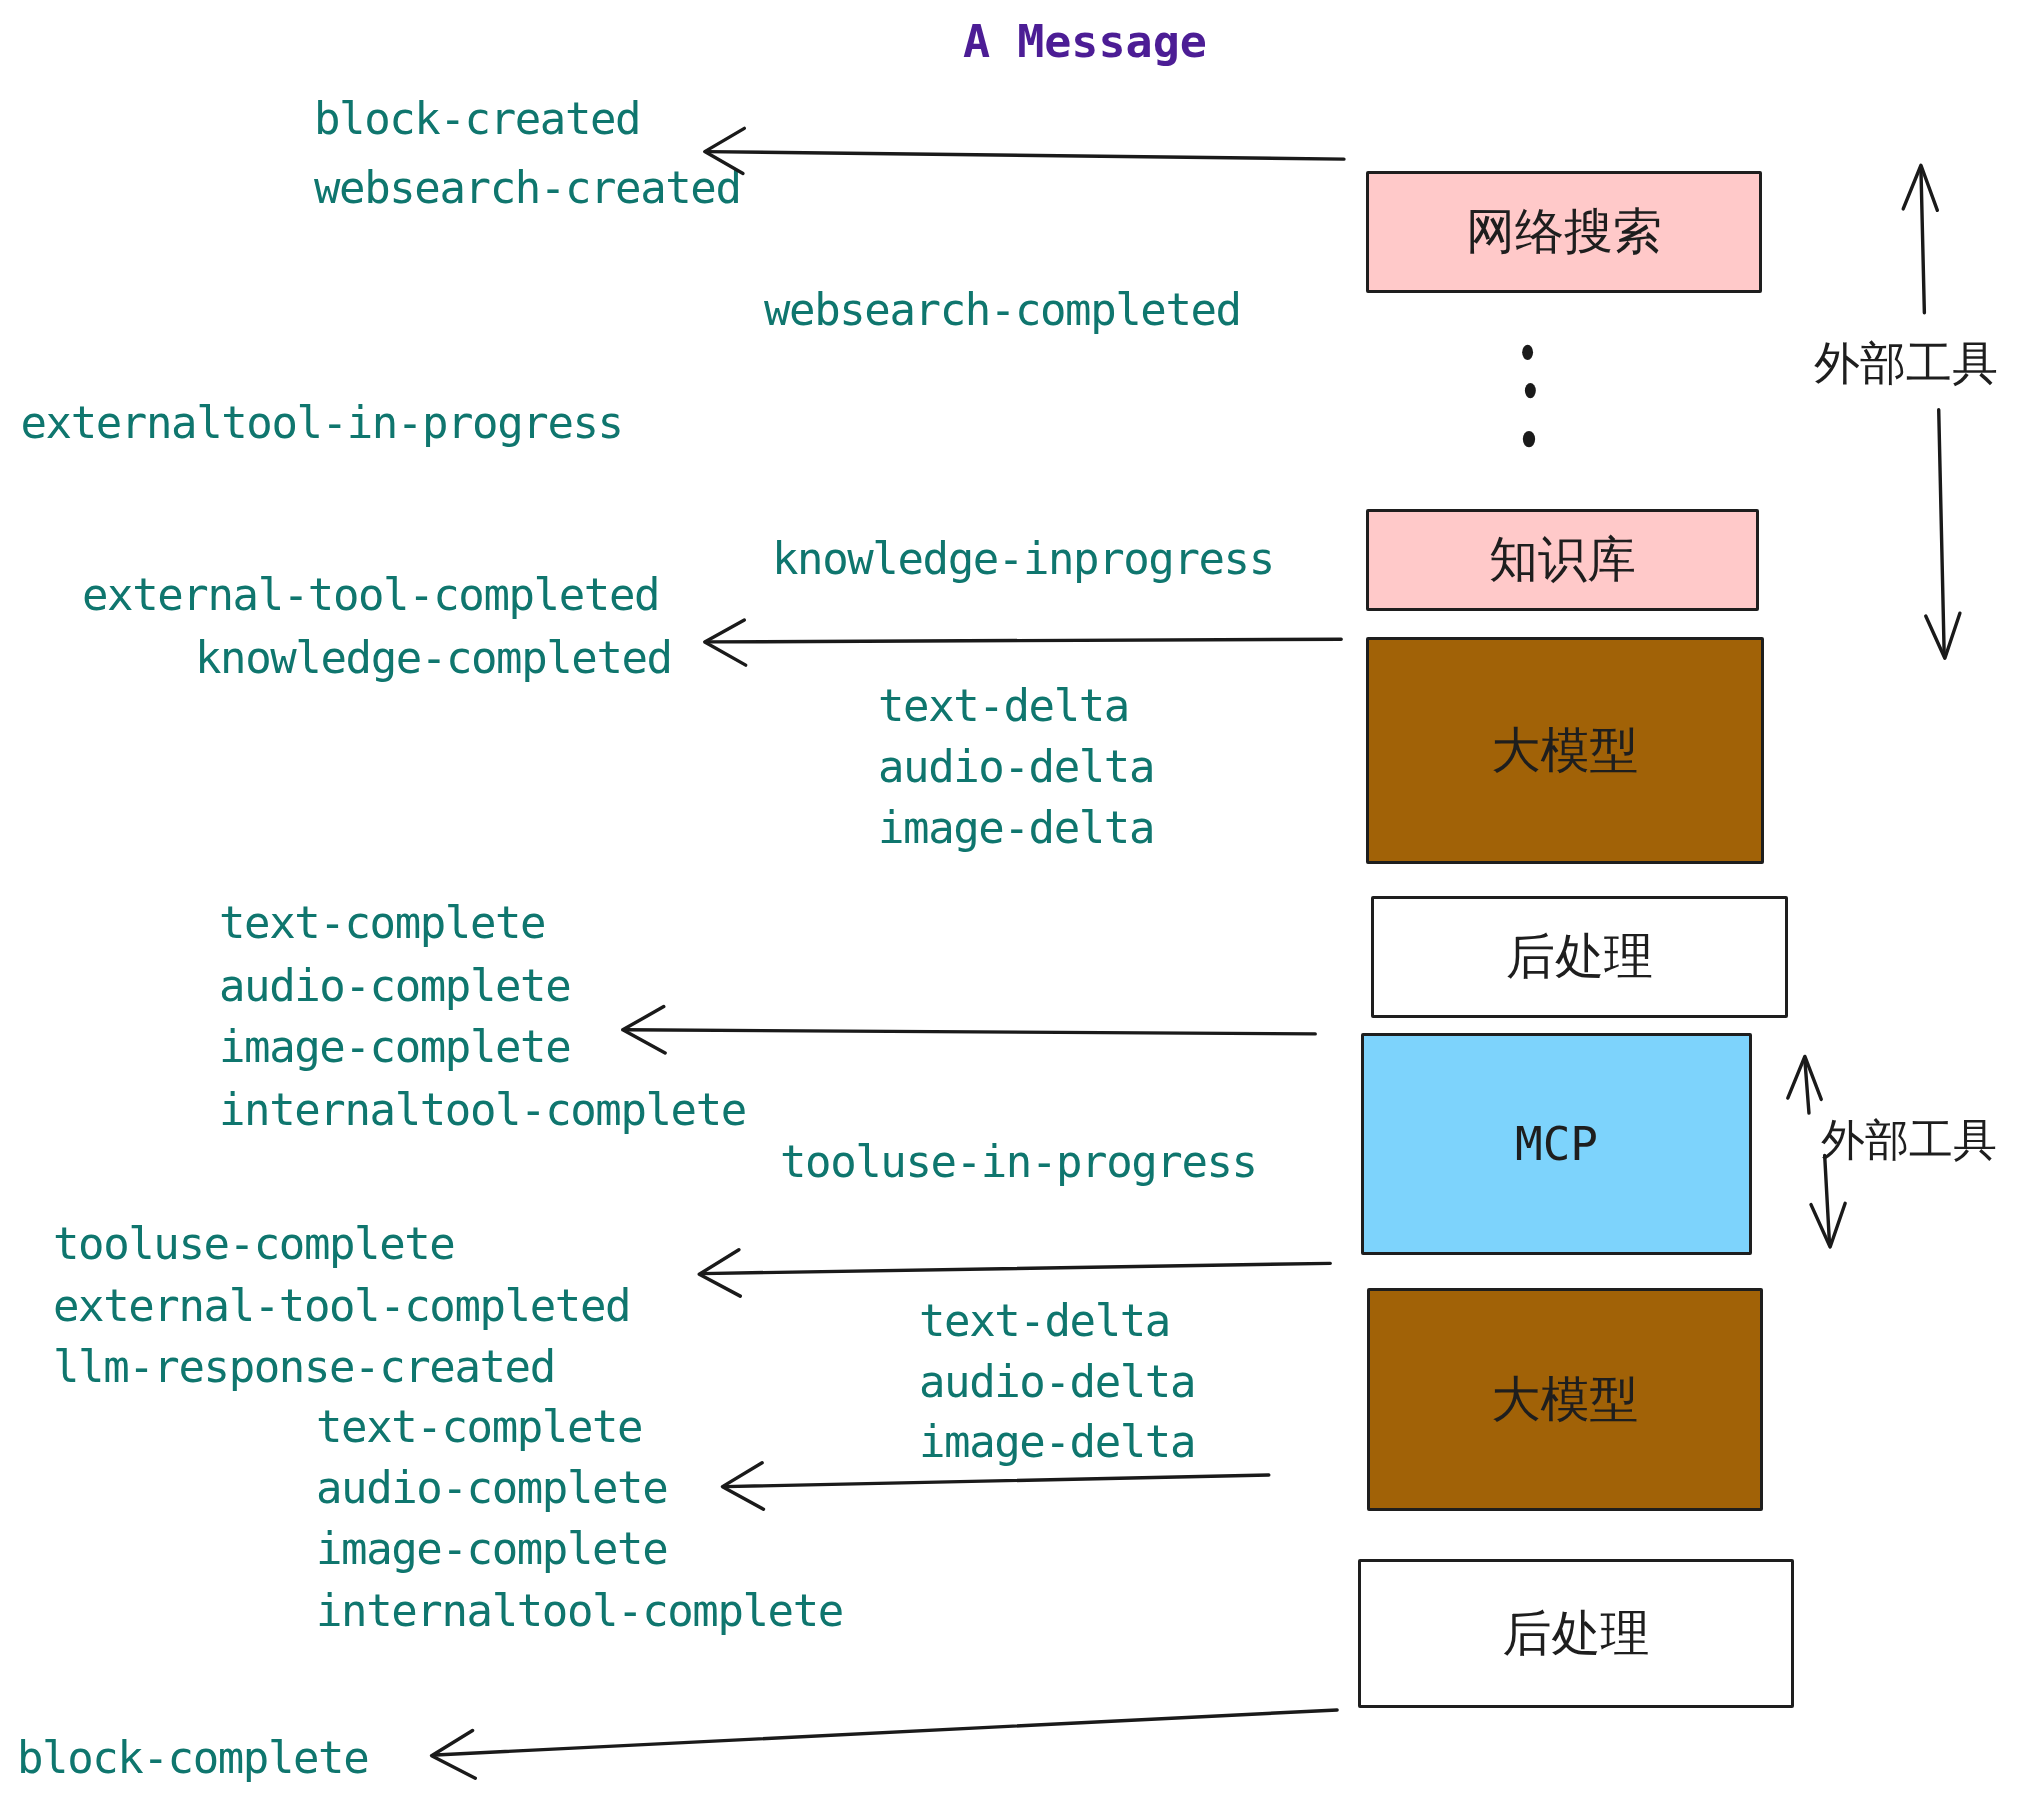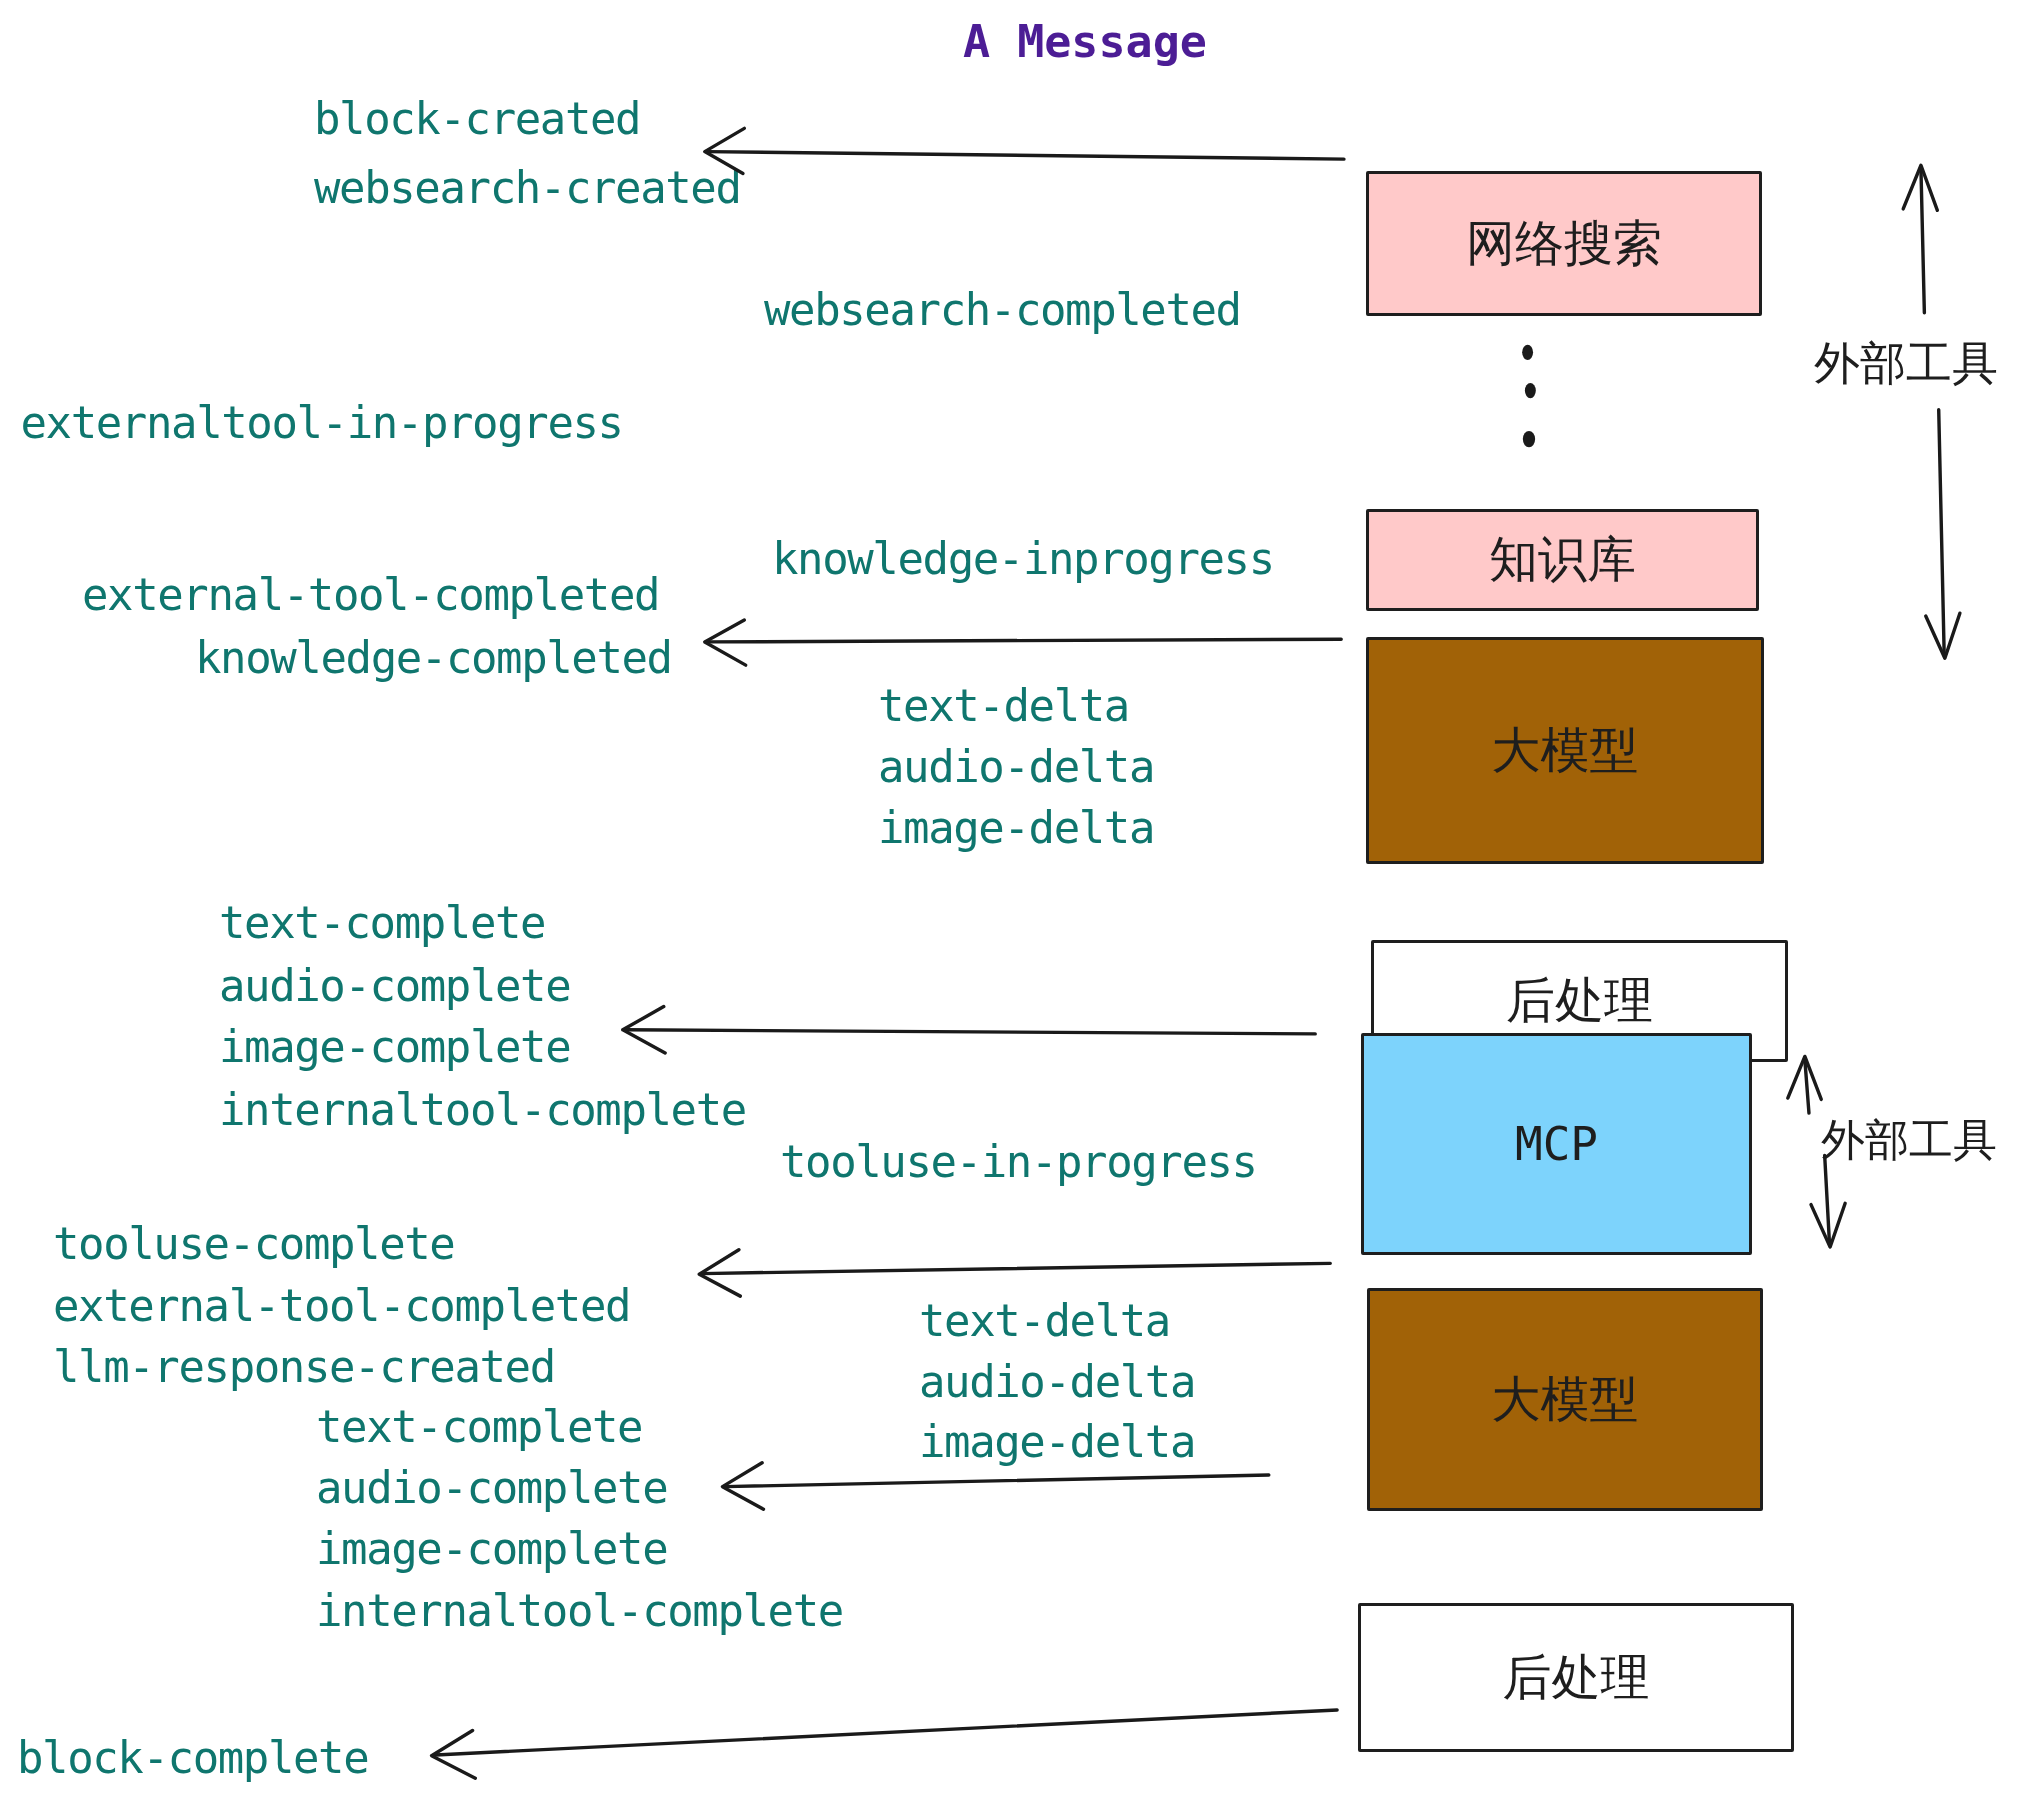--- a/index.html
+++ b/index.html
@@ -44,21 +44,21 @@
   }
   .box .mono{
     font-family:"DejaVu Sans Mono", monospace;
     font-size:46px;
     color:#1e1e1e;
     white-space:nowrap;
   }
   .pink{background:#ffc9c9;}
   .green{background:#a16207;}
   .yellow{background:#7dd3fc;}
-  .white{background:#ffffff;margin-top:44px;}
+  .white{background:#ffffff;}
   .annot{
     position:absolute;
     font-family:"DejaVu Sans", sans-serif;
     font-size:45px;
     color:#1e1e1e;
     white-space:nowrap;
   }
   svg.overlay{
     position:absolute;
     left:0;top:0;
@@ -101,21 +101,21 @@
   <div class="lbl" style="left:53px;top:1344px;">llm-response-created</div>
   <div class="lbl" style="left:919px;top:1298px;">text-delta</div>
   <div class="lbl" style="left:919px;top:1359px;">audio-delta</div>
   <div class="lbl" style="left:919px;top:1419px;">image-delta</div>
   <div class="lbl" style="left:316px;top:1404px;">text-complete</div>
   <div class="lbl" style="left:316px;top:1465px;">audio-complete</div>
   <div class="lbl" style="left:316px;top:1526px;">image-complete</div>
   <div class="lbl" style="left:316px;top:1588px;">internaltool-complete</div>
   <div class="lbl" style="left:17px;top:1735px;">block-complete</div>
 
-  <div class="box pink" style="left:1366px;top:171px;width:396px;height:145px;">
+  <div class="box pink" style="left:1366px;top:171px;width:396px;height:122px;">
     <span class="cjk">网络搜索</span>
   </div>
   <div class="box pink" style="left:1366px;top:509px;width:393px;height:102px;">
     <span class="cjk">知识库</span>
   </div>
   <div class="box green" style="left:1366px;top:637px;width:398px;height:227px;">
     <span class="cjk">大模型</span>
   </div>
   <div class="box white" style="left:1371px;top:896px;width:417px;height:122px;">
     <span class="cjk">后处理</span>

